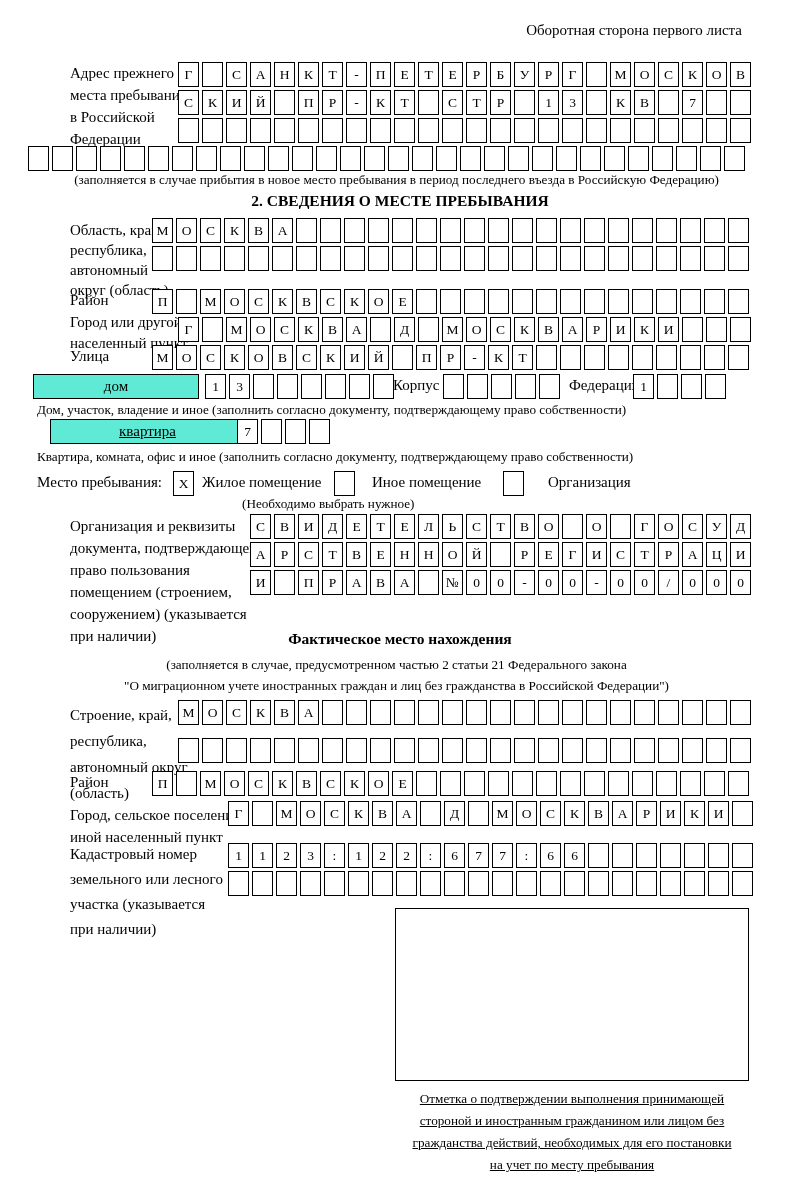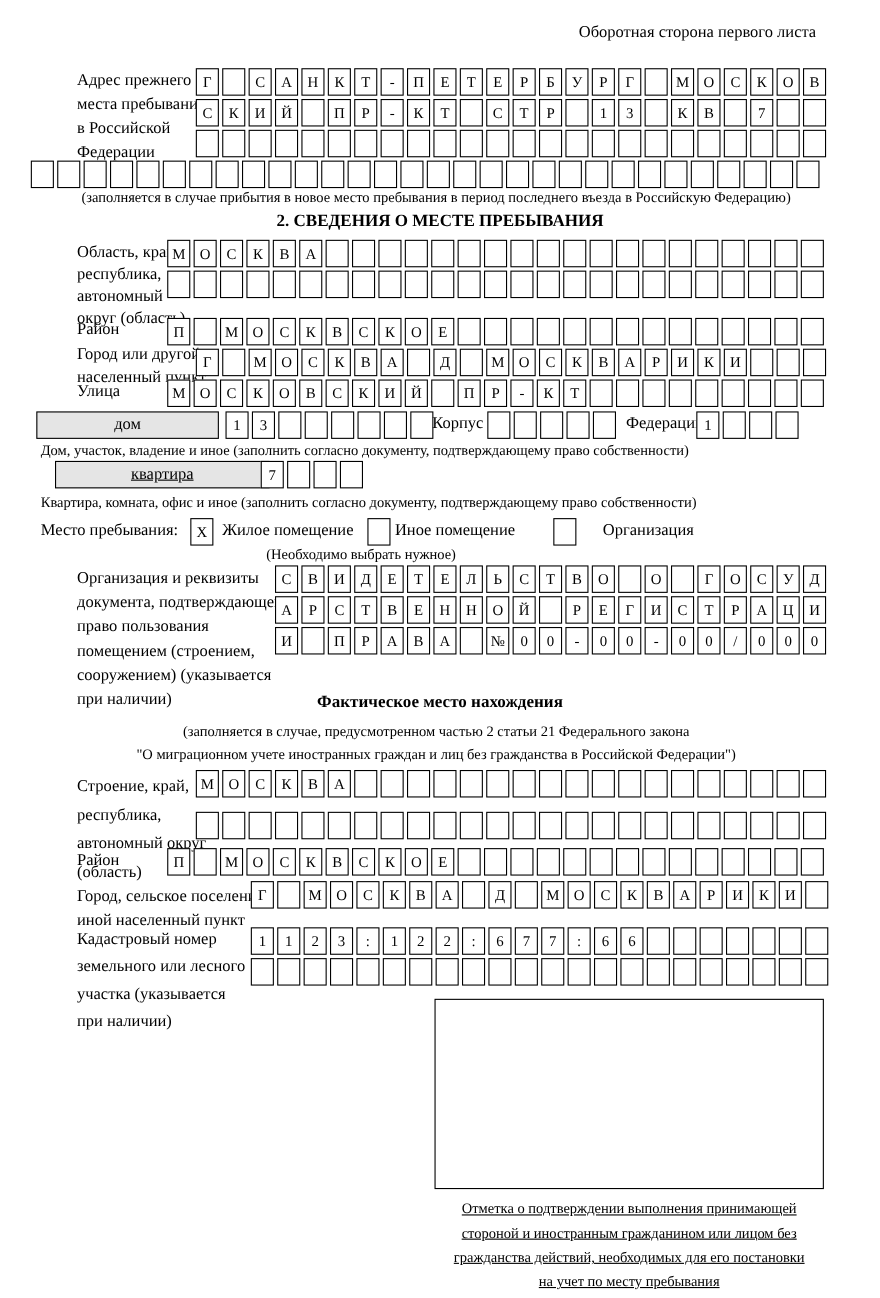--- a/index.html
+++ b/index.html
@@ -10,21 +10,21 @@
   }
   .cells { position:absolute; display:flex; gap:3px; }
   .cell {
     flex:0 0 21px; width:21px; height:25px; box-sizing:border-box;
     border:1.6px solid #000; background:#fff;
     display:flex; align-items:center; justify-content:center;
     font-size:13.5px; line-height:1;
   }
   .wbox {
     position:absolute; height:25px; box-sizing:border-box;
-    border:1.6px solid #000; background:#e5e5e5;
+    border:1.6px solid #000; background:#5eead4;
     display:flex; align-items:center; justify-content:center;
     font-size:15px;
   }
   .label { position:absolute; font-size:15px; line-height:21px; white-space:pre-line; }
   .inline-label { position:absolute; font-size:15px; white-space:nowrap; }
   .caption { position:absolute; font-size:13.2px; white-space:nowrap; }
   .caption-center { position:absolute; left:0; width:793px; text-align:center; font-size:13.2px; }
   .title { position:absolute; left:0; width:800px; text-align:center; font-weight:bold; font-size:15.5px; }
   .bigbox { position:absolute; border:1.8px solid #000; background:#fff; box-sizing:border-box; }
   .confirm-caption {
@@ -339,21 +339,21 @@
 <div class="caption" style="left:37px; top:449px;">Квартира, комната, офис и иное (заполнить согласно документу, подтверждающему право собственности)</div>
 
 <div class="inline-label" style="left:37px; top:474px;">Место пребывания:</div>
 <div class="cells" style="left:173px; top:471px;">
     <div class="cell">X</div>
   </div>
 <div class="inline-label" style="left:202px; top:474px;">Жилое помещение</div>
 <div class="cells" style="left:334px; top:471px;">
     <div class="cell"></div>
   </div>
-<div class="inline-label" style="left:359px; top:474px;">Иное помещение</div>
+<div class="inline-label" style="left:372px; top:474px;">Иное помещение</div>
 <div class="cells" style="left:503px; top:471px;">
     <div class="cell"></div>
   </div>
 <div class="inline-label" style="left:548px; top:474px;">Организация</div>
 <div class="caption" style="left:242px; top:496px;">(Необходимо выбрать нужное)</div>
 
 <div class="label" style="left:70px; top:515px; line-height:22px;">Организация и реквизиты
 документа, подтверждающего
 право пользования
 помещением (строением,

